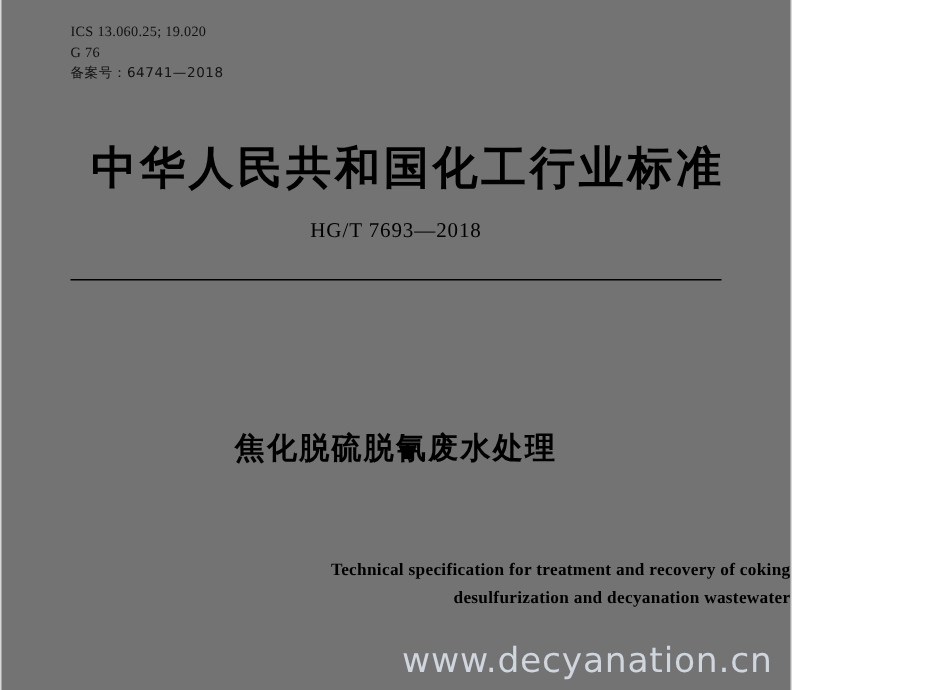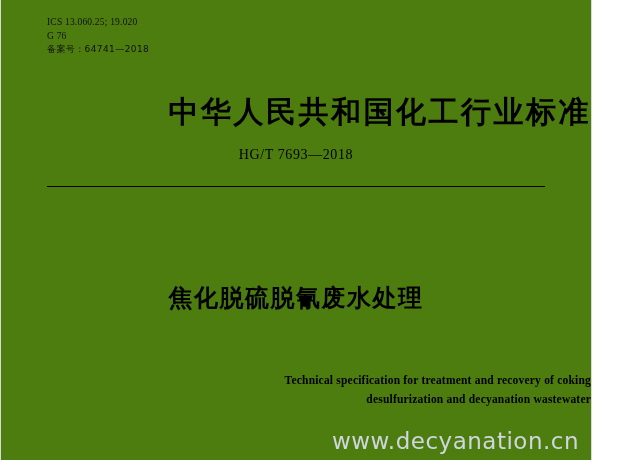--- a/index.html
+++ b/index.html
@@ -9,26 +9,26 @@
   body {
     width: 634px;
     height: 460px;
     background: #ffffff;
     font-family: "Liberation Serif", serif;
     color: #000000;
     overflow: hidden;
   }
   .page {
     position: relative;
-    width: 592px;
+    width: 528px;
     height: 460px;
     box-sizing: border-box;
     border-left: 1px solid #d8d8d8;
     border-right: 1px solid #d8d8d8;
-    background: #4d7c0f;
+    background: #737373;
   }
 
   
   .meta {
     position: absolute;
     left: 46px;
     top: 16px;
     font-family: "Liberation Serif", serif;
     font-size: 9.5px;
     line-height: 13.5px;
@@ -55,21 +55,21 @@
     letter-spacing: 1px;
     color: #000;
   }
 
   
   .std-title {
     position: absolute;
     left: 16px;
     right: 0;
     top: 92px;
-    text-align: right;
+    text-align: center;
     font-family: "DejaVu Sans", sans-serif;
     font-weight: bold;
     font-size: 30px;
     letter-spacing: 2.5px;
     color: #000;
   }
 
   
   .std-number {
     position: absolute;
@@ -95,21 +95,21 @@
 
   
   .doc-title {
     position: absolute;
     left: 0;
     right: 0;
     top: 283px;
     text-align: center;
     font-family: "DejaVu Sans", sans-serif;
     font-weight: bold;
-    font-size: 24px;
+    font-size: 20px;
     line-height: 31px;
     letter-spacing: 1.5px;
     color: #000;
   }
   .doc-title .line2 { display: block; }
 
   
   .en-title {
     position: absolute;
     left: 0;

